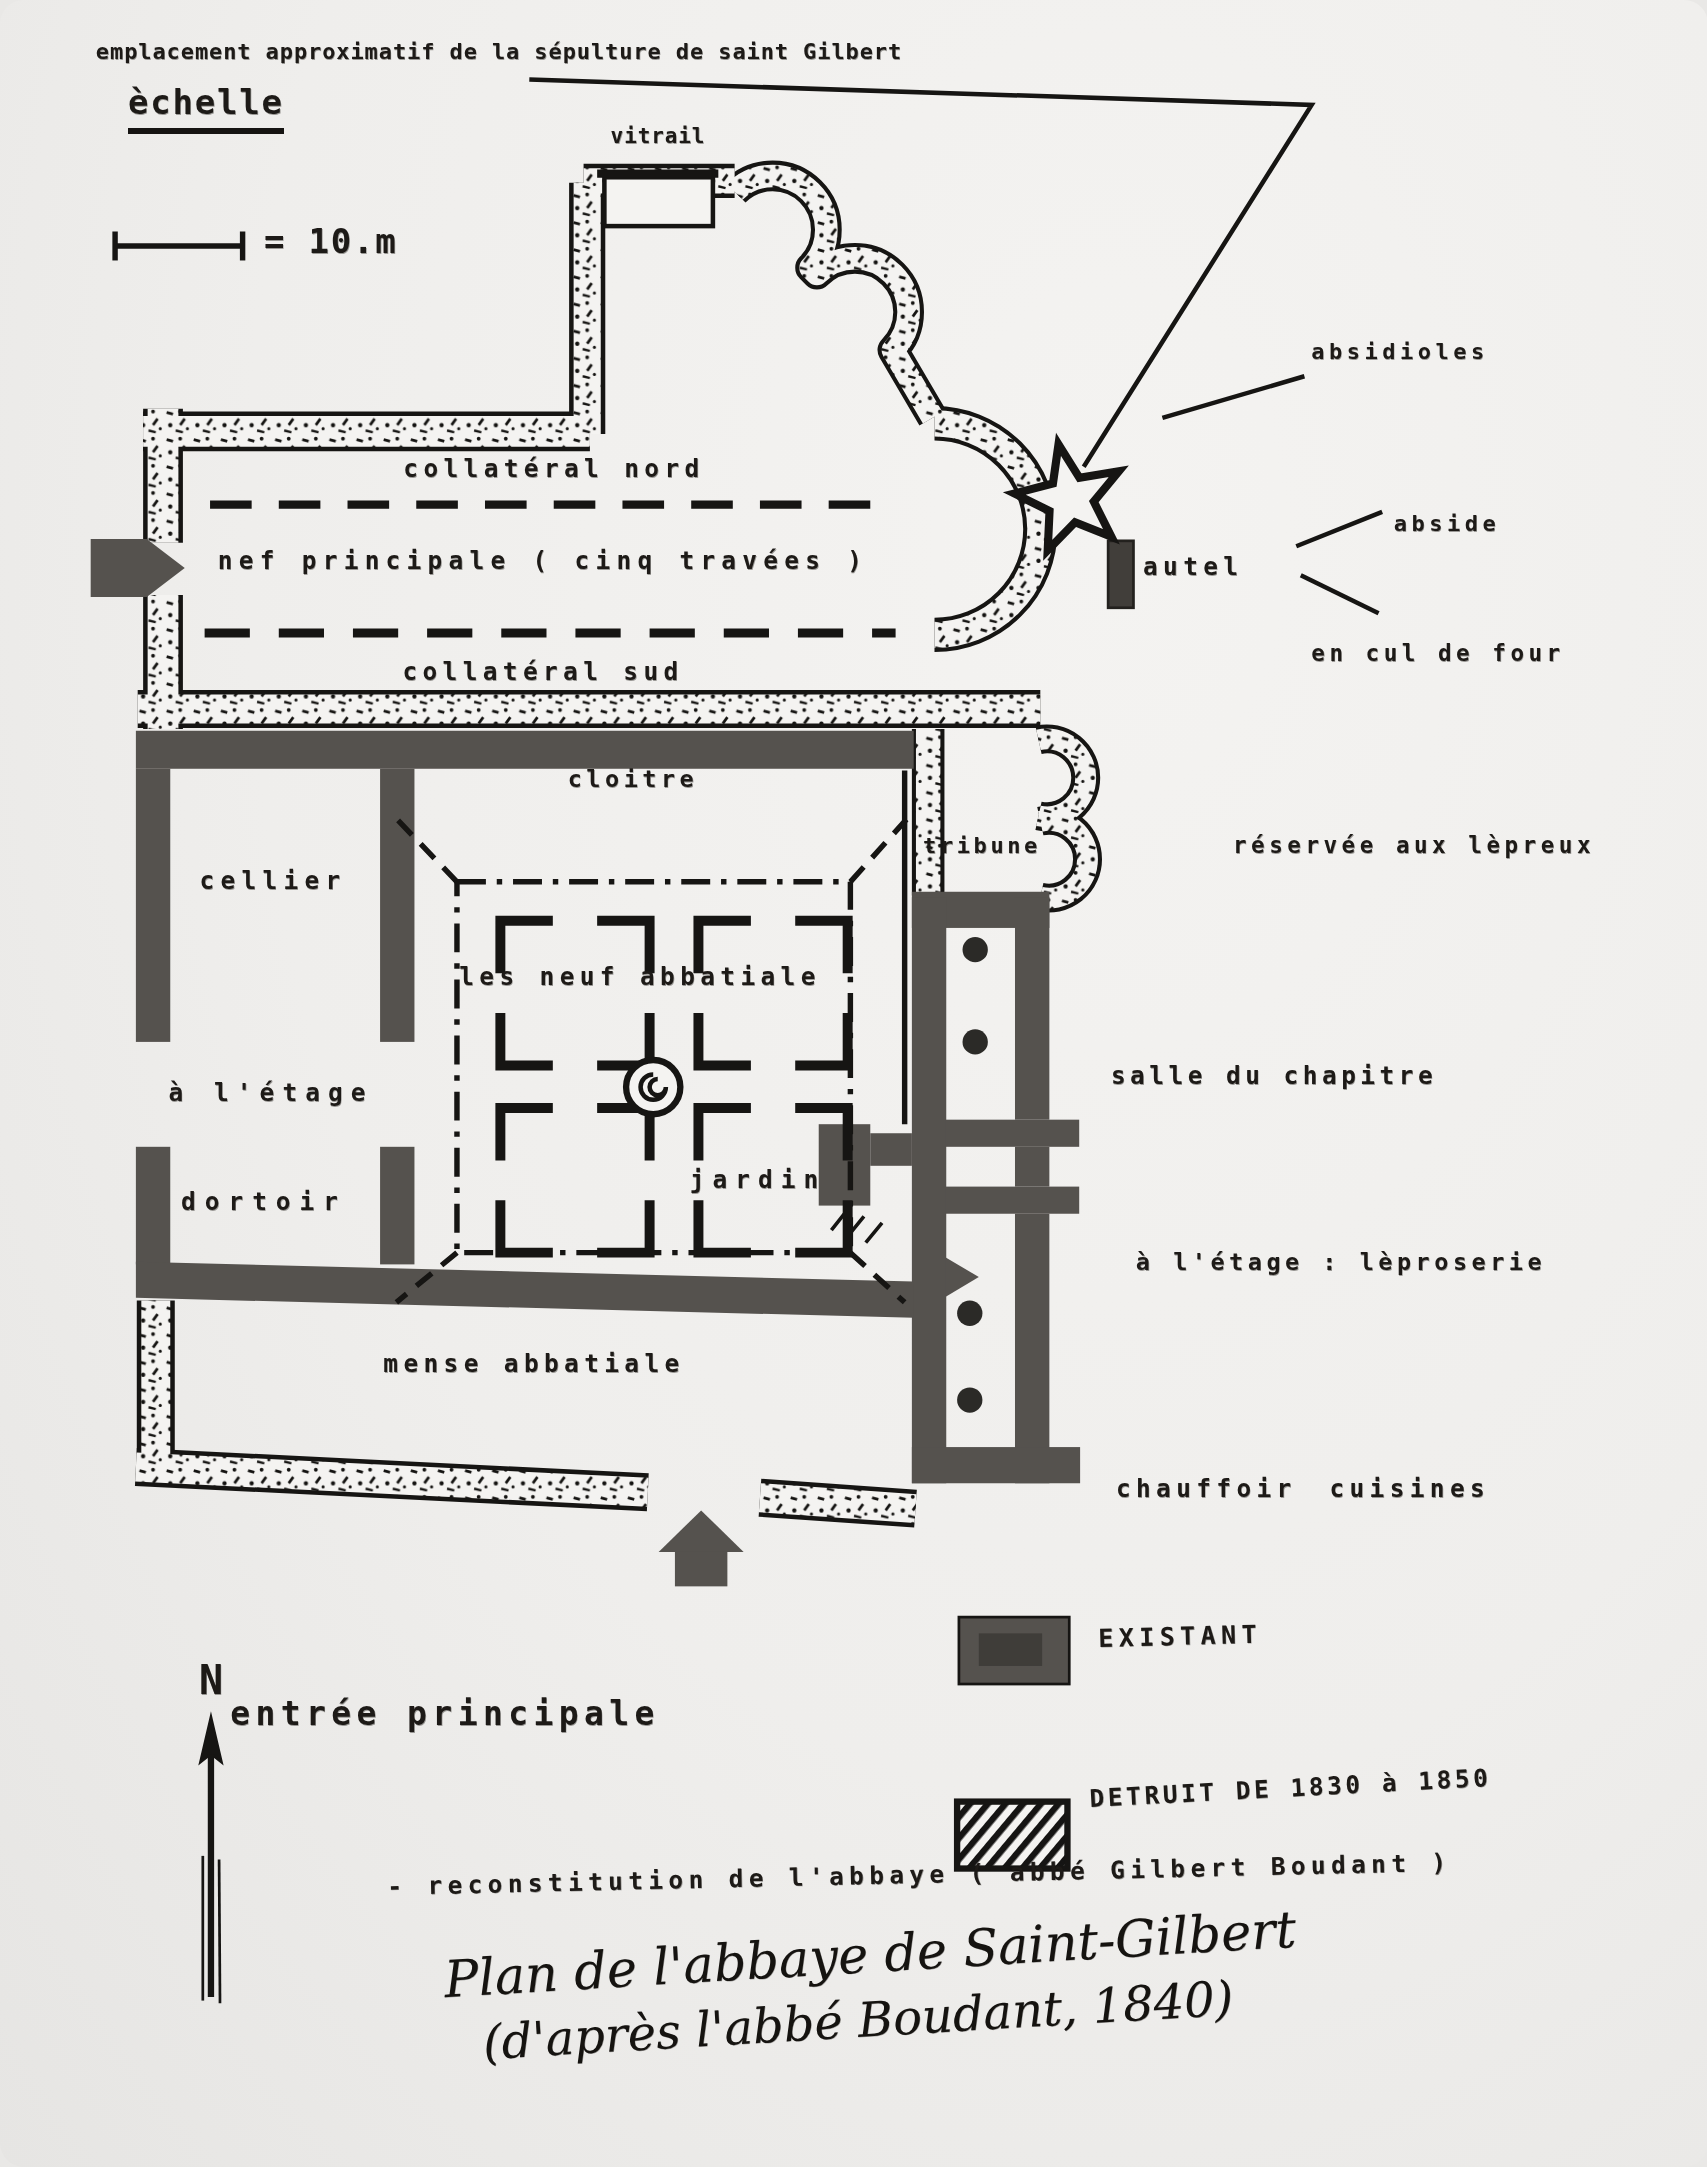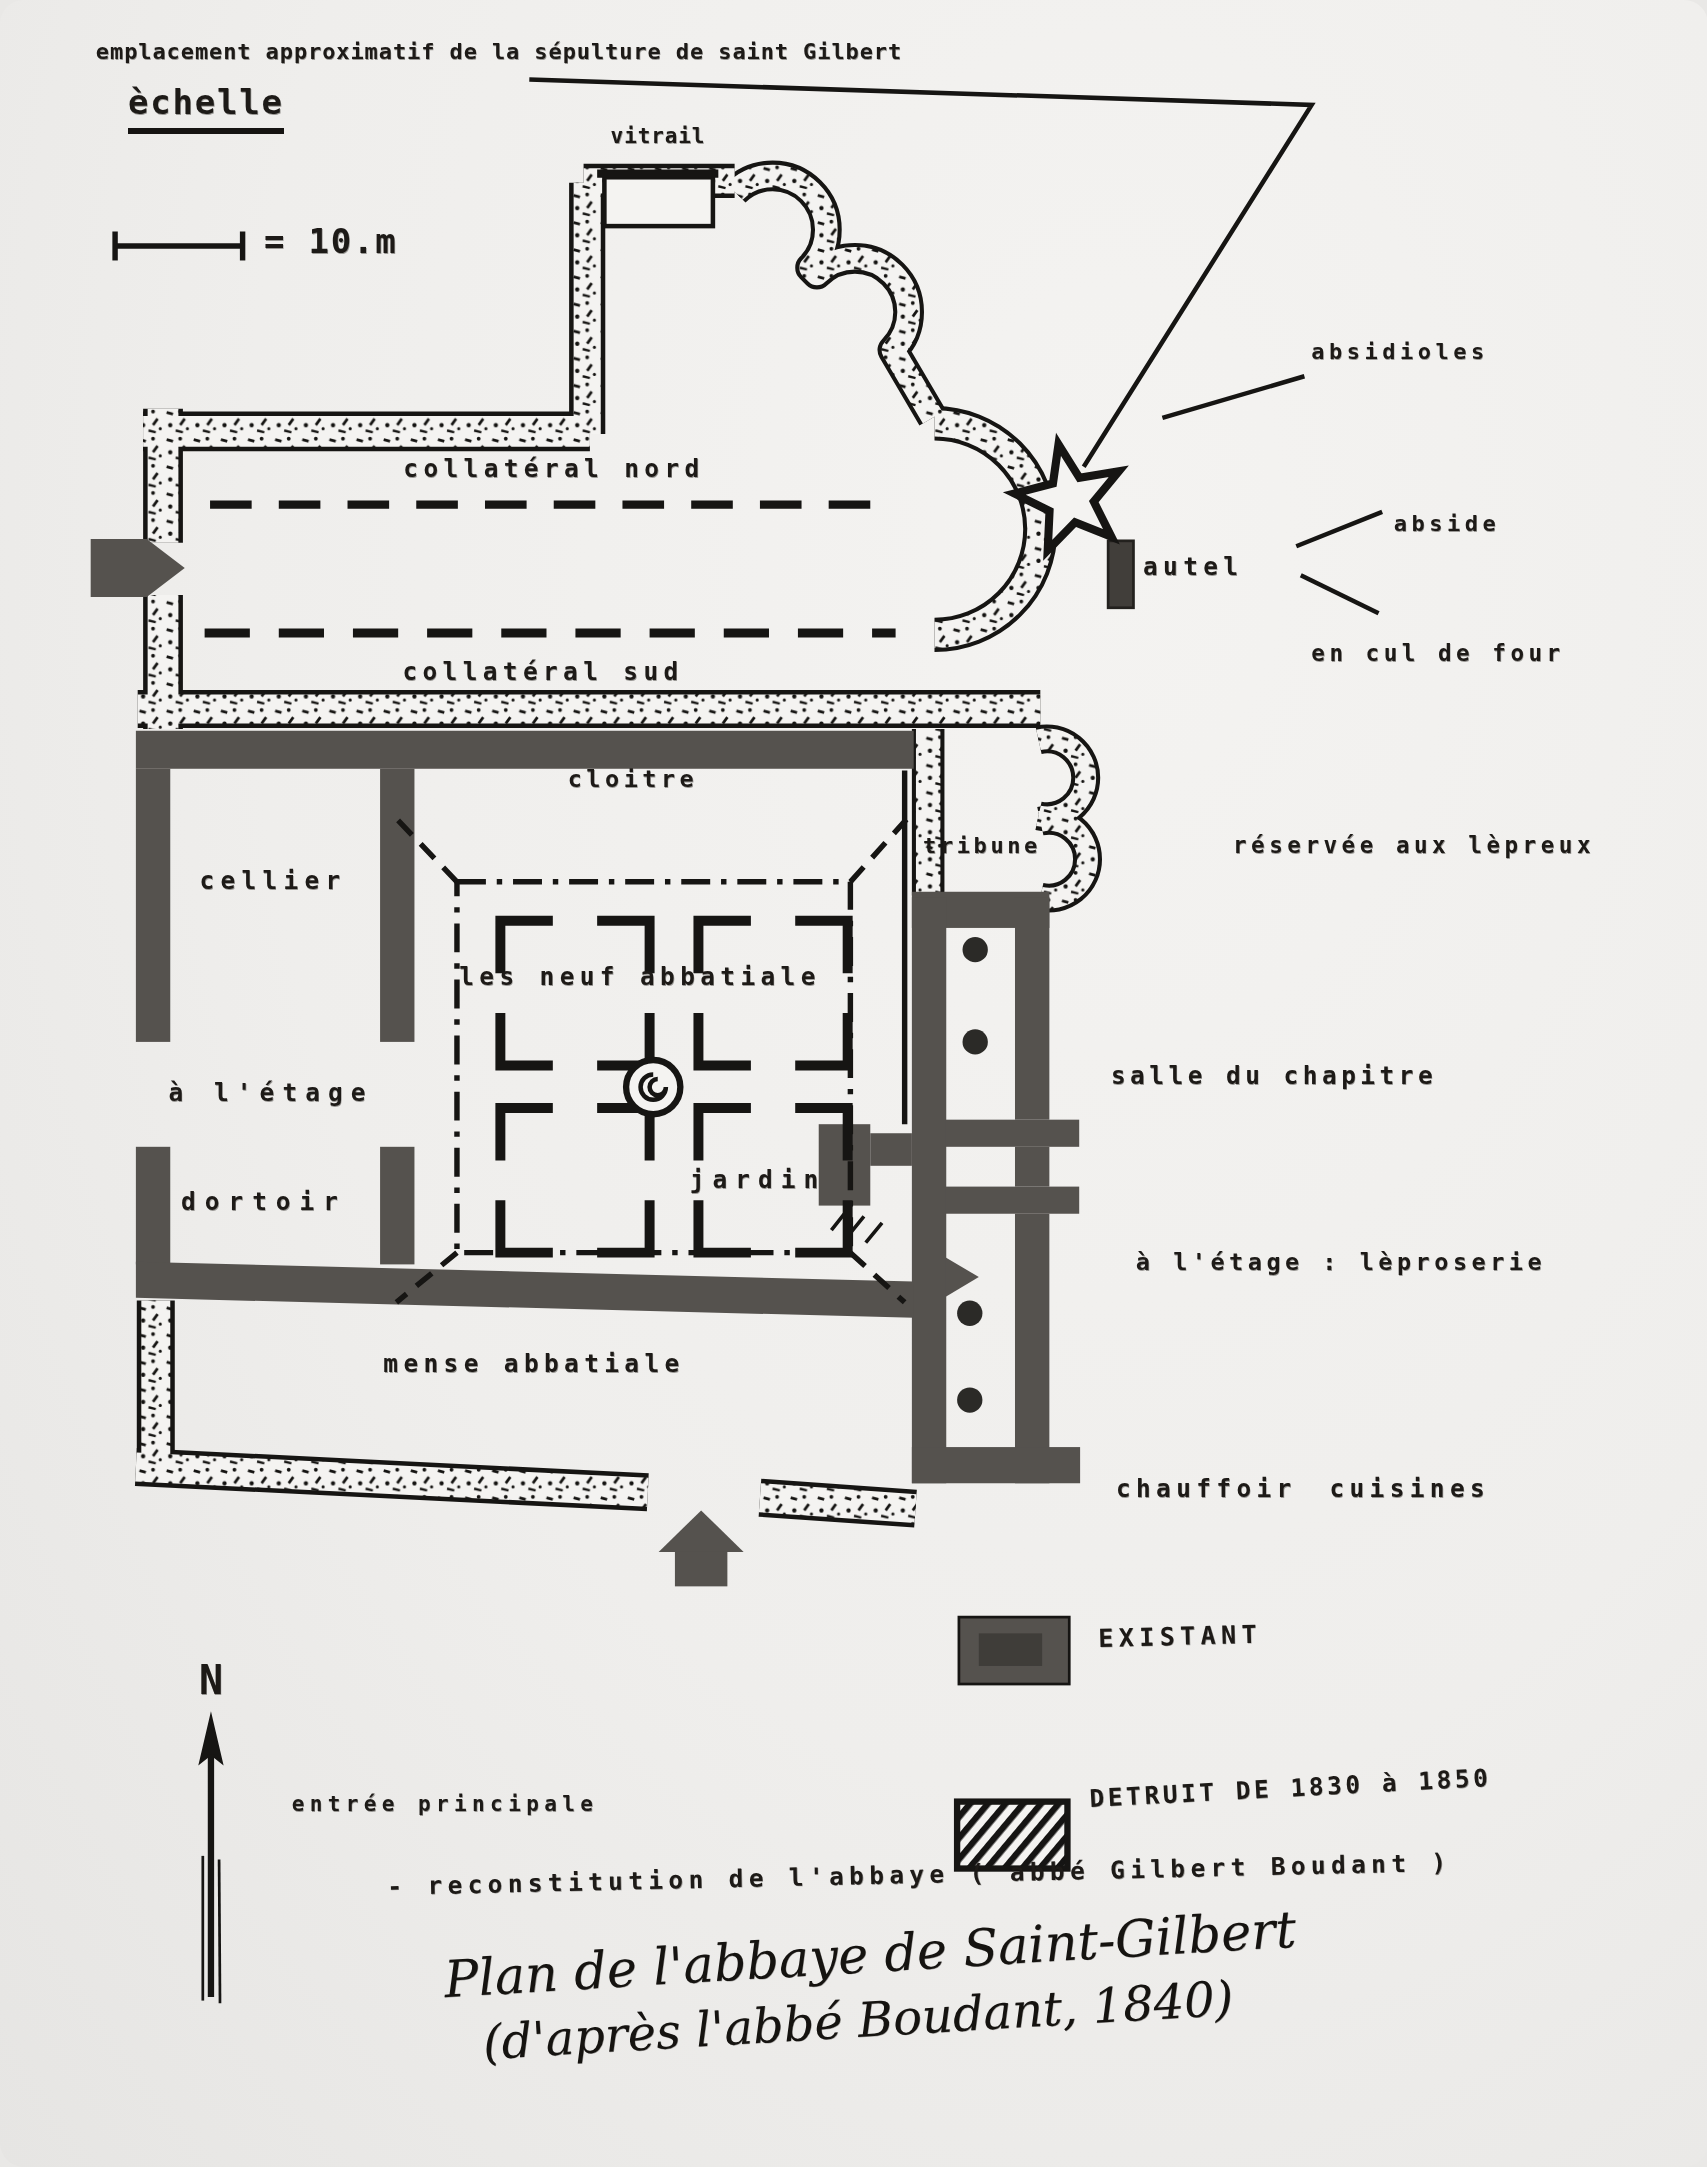--- a/index.html
+++ b/index.html
@@ -188,38 +188,39 @@
 </svg>
 
 <div class="lbl c" style="left:499px;top:40px;font-size:22px;letter-spacing:0.9px;">emplacement approximatif de la sépulture de saint Gilbert</div>
 
 <div class="lbl underlined" style="left:128px;top:85px;font-size:34px;letter-spacing:1.8px;">èchelle</div>
 <div class="lbl" style="left:264px;top:224px;font-size:34px;letter-spacing:1.8px;">= 10.m</div>
 
 <div class="lbl c" style="left:658px;top:125px;font-size:21px;letter-spacing:0.9px;">vitrail</div>
 <div class="lbl c" style="left:1400px;top:340px;font-size:22px;letter-spacing:4.5px;">absidioles</div>
 <div class="lbl c" style="left:554px;top:456px;font-size:24.4px;letter-spacing:5.4px;">collatéral nord</div>
+<div class="lbl c" style="left:543px;top:548px;font-size:24.4px;letter-spacing:6.3px;">nef principale ( cinq travées )</div>
 <div class="lbl c" style="left:543px;top:659px;font-size:24.4px;letter-spacing:5.4px;">collatéral sud</div>
 <div class="lbl" style="left:1143px;top:554px;font-size:24.4px;letter-spacing:5.4px;text-align:right;">autel</div>
 <div class="lbl c" style="left:1447px;top:512px;font-size:22px;letter-spacing:4.5px;">abside</div>
 <div class="lbl c" style="left:1438px;top:642px;font-size:22.6px;letter-spacing:4.5px;">en cul de four</div>
 <div class="lbl c" style="left:982px;top:834px;font-size:22px;letter-spacing:3.6px;">tribune</div>
 <div class="lbl c" style="left:1414px;top:834px;font-size:22.6px;letter-spacing:4.5px;">réservée aux lèpreux</div>
 
 <div class="lbl c" style="left:633px;top:767px;font-size:23.5px;letter-spacing:4.5px;">cloitre</div>
 <div class="lbl c" style="left:273px;top:868px;font-size:24.4px;letter-spacing:6.3px;">cellier</div>
 <div class="lbl c" style="left:271px;top:1080px;font-size:24.4px;letter-spacing:8.1px;">à l'étage</div>
 <div class="lbl c" style="left:264px;top:1165px;font-size:24.4px;letter-spacing:9px;margin-top:24px;">dortoir</div>
 <div class="lbl c" style="left:640px;top:964px;font-size:24.4px;letter-spacing:5.4px;">les neuf abbatiale</div>
 <div class="lbl c" style="left:758px;top:1167px;font-size:24.4px;letter-spacing:8.1px;">jardin</div>
 <div class="lbl c" style="left:1274px;top:1031px;font-size:24.4px;letter-spacing:4.5px;margin-top:32px;">salle du chapitre</div>
 <div class="lbl c" style="left:1341px;top:1250px;font-size:23.5px;letter-spacing:4.5px;">à l'étage : lèproserie</div>
 <div class="lbl c" style="left:1303px;top:1476px;font-size:24.4px;letter-spacing:5.4px;word-spacing:12.7px;">chauffoir cuisines</div>
 <div class="lbl c" style="left:534px;top:1351px;font-size:24.4px;letter-spacing:5.4px;">mense abbatiale</div>
-<div class="lbl c" style="left:445px;top:1793px;font-size:21px;letter-spacing:5.4px;">entrée principale</div>
+<div class="lbl c" style="left:445px;top:1697px;font-size:33px;letter-spacing:5.4px;">entrée principale</div>
 
 <div class="lbl" style="left:199px;top:1659px;font-size:40px;">N</div>
 
 <div class="lbl" style="left:1098px;top:1626px;font-size:25px;letter-spacing:5.4px;transform:rotate(-1.5deg);transform-origin:left top;">EXISTANT</div>
 <div class="lbl" style="left:1089px;top:1786px;font-size:24.4px;letter-spacing:3.6px;transform:rotate(-3deg);transform-origin:left top;">DETRUIT DE 1830 à 1850</div>
 <div class="lbl" style="left:387px;top:1874px;font-size:24.4px;letter-spacing:5.4px;transform:rotate(-1.3deg);transform-origin:left top;">- reconstitution de l'abbaye ( abbé Gilbert Boudant )</div>
 
 <div class="title" style="left:870px;top:1925px;font-size:51px;transform:translateX(-50%) rotate(-3.4deg);">Plan de l'abbaye de Saint-Gilbert</div>
 <div class="title" style="left:858px;top:1992px;font-size:48px;transform:translateX(-50%) rotate(-3.4deg);">(d'après l'abbé Boudant, 1840)</div>
 

